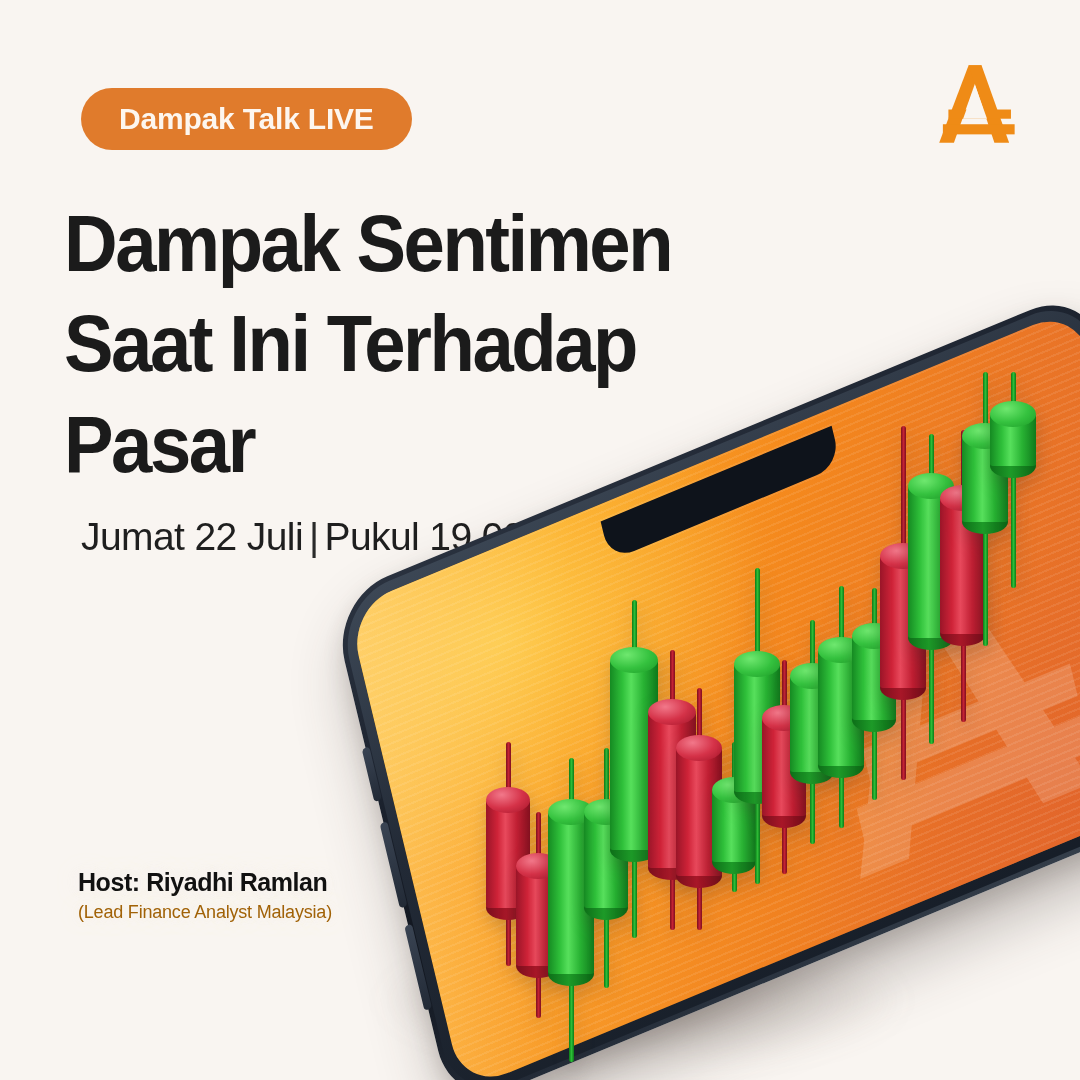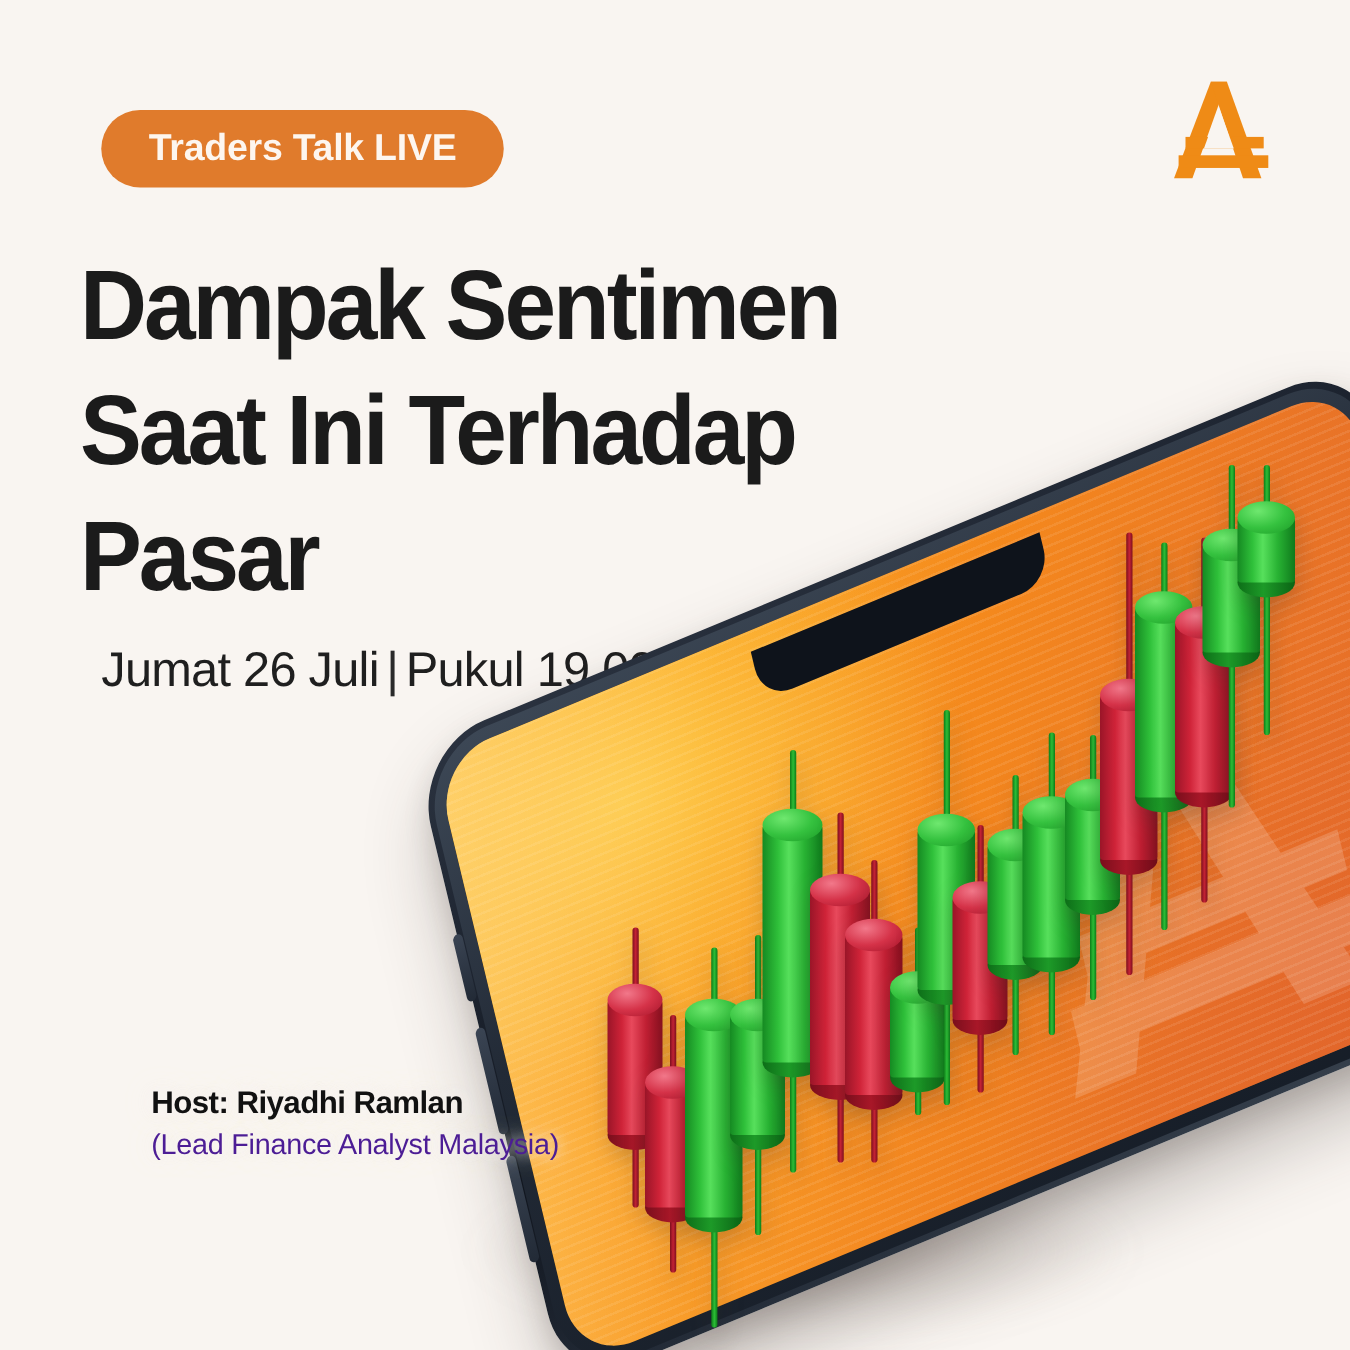--- a/index.html
+++ b/index.html
@@ -71,37 +71,36 @@
     white-space:nowrap;
   }
   #datetime .sep { padding:0 6px; font-weight:300; color:#2a2a2a; }
 
   
   #credits {
     position:absolute;
     left:78px; top:866px;
     z-index:40;
     text-shadow:0 0 10px rgba(249,245,241,.85), 0 0 22px rgba(249,245,241,.7);
-    margin-left:43px;
   }
   .credit-block { margin-bottom:26px; }
   .credit-block:last-child { margin-bottom:0; }
   .credit-name {
     display:block;
     color:#111;
     font-size:25px;
     font-weight:bold;
     letter-spacing:-0.45px;
     line-height:1.32;
     white-space:nowrap;
   }
   .credit-role {
     display:block;
-    color:#4c1d95;
-    font-size:23px;
+    color:#a16207;
+    font-size:18px;
     font-weight:normal;
     letter-spacing:-0.2px;
     line-height:1.45;
     white-space:nowrap;
   }
 
   
   #artwork {
     position:absolute;
     left:0; top:0;
@@ -234,21 +233,21 @@
   .r .wick { background:linear-gradient(to right,#7d0f1e,#c42234 50%,#7d0f1e); }
 
   .shadow-soft { filter:drop-shadow(2px 8px 9px rgba(70,55,48,.24)); }
 </style>
 </head>
 <body>
 
 <div id="card">
 
   <div id="badge">
-    <span>Traders Talk LIVE</span>
+    <span>Dampak Talk LIVE</span>
   </div>
 
   <div id="logo">
     <svg viewBox="0 0 100 100" width="92" height="92" aria-hidden="true">
       <g fill="#ef8b16">
 
         <polygon points="42,8 56,8 26,92 10,92"></polygon>
 
         <polygon points="42,8 56,8 86,92 70,92"></polygon>
 
@@ -261,21 +260,21 @@
     </svg>
   </div>
 
   <h1 id="headline">
     <span class="hl">Dampak Sentimen</span>
     <span class="hl">Saat Ini Terhadap</span>
     <span class="hl">Pasar</span>
   </h1>
 
   <div id="datetime">
-    <span>Jumat 26 Juli</span><span class="sep">|</span><span>Pukul 19.00 WIB</span>
+    <span>Jumat 22 Juli</span><span class="sep">|</span><span>Pukul 19.00 WIB</span>
   </div>
 
   <div id="artwork">
 
     <div id="phone-shadow"></div>
 
     <div id="phone-wrap">
       <div id="phone-body">
         <div id="phone-edge"></div>
         <div id="phone-screen">

